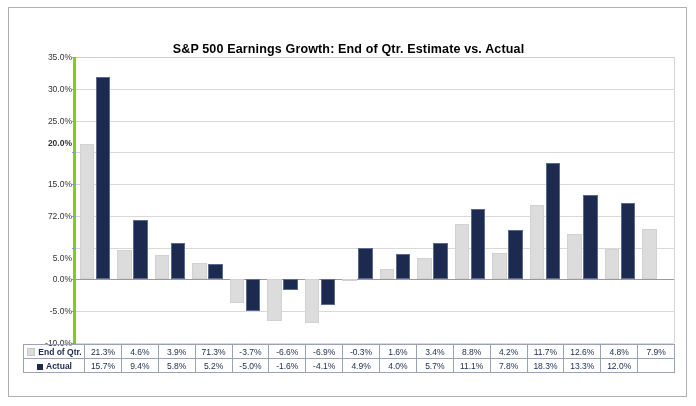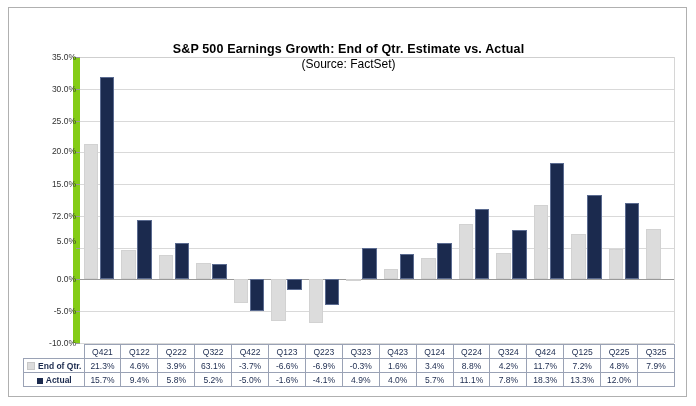--- a/index.html
+++ b/index.html
@@ -47,21 +47,21 @@
     line-height: 15px;
   }
 
   
   #plot-area {
     position: absolute;
     left: 64px;
     top: 49px;
     width: 602px;
     height: 286px;
-    border-left: 7px solid #84cc16;
+    border-left: 3px solid #84cc16;
     border-right: 1px solid #d6d6d6;
     box-sizing: border-box;
   }
   .gridline {
     position: absolute;
     left: 0;
     width: 100%;
     height: 1px;
     background: #d9d9d9;
   }
@@ -160,21 +160,20 @@
   .legend-swatch.est { background: #dcdcdc; border: 1px solid #c8c8c8; }
   .legend-swatch.act { background: #1b2a4e; }
 </style>
 </head>
 <body>
 
 <div id="chart-frame">
 
   <div id="title-block">
     <div id="chart-title">S&amp;P 500 Earnings Growth: End of Qtr. Estimate vs. Actual</div>
-    <div id="chart-subtitle">(Source: FactSet)</div>
   </div>
 
   <div id="plot-area">
     <div id="grid-layer">
         <div class="gridline top" style="top: 0px;"></div>
         <div class="gridline" style="top: 31.7778px;"></div>
         <div class="gridline" style="top: 63.5556px;"></div>
         <div class="gridline" style="top: 95.3333px;"></div>
         <div class="gridline" style="top: 127.111px;"></div>
         <div class="gridline" style="top: 158.889px;"></div>
@@ -183,27 +182,27 @@
         <div class="gridline" style="top: 254.222px;"></div>
         <div class="gridline" style="top: 286px;"></div>
       </div>
     <div id="ytick-layer">
         <div class="ytick" style="top: 0px;">35.0%</div>
         <div class="ytickmark" style="top: 0px;"></div>
         <div class="ytick" style="top: 31.7778px;">30.0%</div>
         <div class="ytickmark" style="top: 31.7778px;"></div>
         <div class="ytick" style="top: 63.5556px;">25.0%</div>
         <div class="ytickmark" style="top: 63.5556px;"></div>
-        <div class="ytick" style="top: 94px;">20.0%</div>
+        <div class="ytick" style="top: 86px; font-weight: bold;">20.0%</div>
         <div class="ytickmark" style="top: 95.3333px;"></div>
         <div class="ytick" style="top: 127.111px;">15.0%</div>
         <div class="ytickmark" style="top: 127.111px;"></div>
         <div class="ytick" style="top: 158.889px;">72.0%</div>
         <div class="ytickmark" style="top: 158.889px;"></div>
-        <div class="ytick" style="top: 184px;">5.0%</div>
+        <div class="ytick" style="top: 201px;">5.0%</div>
         <div class="ytickmark" style="top: 190.667px;"></div>
         <div class="ytick" style="top: 222.444px;">0.0%</div>
         <div class="ytickmark" style="top: 222.444px;"></div>
         <div class="ytick" style="top: 254.222px;">-5.0%</div>
         <div class="ytickmark" style="top: 254.222px;"></div>
         <div class="ytick" style="top: 286px;">-10.0%</div>
         <div class="ytickmark" style="top: 286px;"></div>
       </div>
     <div id="bars-layer">
         <div class="bar-group" style="left: 0px; width: 37.5px;">
@@ -267,55 +266,36 @@
           <div class="bar act" title="Actual Q225: 12%" style="left: 19.5px; width: 14.5px; top: 146.178px; height: 76.2667px;"></div>
         </div>
         <div class="bar-group" style="left: 562.5px; width: 37.5px;">
           <div class="bar est" title="End of Qtr. Q325: 7.9%" style="left: 3.5px; width: 14.5px; top: 172.236px; height: 50.2089px;"></div>
         </div>
       </div>
   </div>
 
   <table id="data-table">
     <tbody id="data-table-body">
-        <tr class="header-row">
-          <td class="corner rowhead"></td>
-          <td class="catcell">Q421</td>
-          <td class="catcell">Q122</td>
-          <td class="catcell">Q222</td>
-          <td class="catcell">Q322</td>
-          <td class="catcell">Q422</td>
-          <td class="catcell">Q123</td>
-          <td class="catcell">Q223</td>
-          <td class="catcell">Q323</td>
-          <td class="catcell">Q423</td>
-          <td class="catcell">Q124</td>
-          <td class="catcell">Q224</td>
-          <td class="catcell">Q324</td>
-          <td class="catcell">Q424</td>
-          <td class="catcell">Q125</td>
-          <td class="catcell">Q225</td>
-          <td class="catcell">Q325</td>
-        </tr>
         <tr>
           <td class="rowhead"><span class="legend-swatch est"></span><span>End of Qtr.</span></td>
           <td>21.3%</td>
           <td>4.6%</td>
           <td>3.9%</td>
-          <td>63.1%</td>
+          <td>71.3%</td>
           <td>-3.7%</td>
           <td>-6.6%</td>
           <td>-6.9%</td>
           <td>-0.3%</td>
           <td>1.6%</td>
           <td>3.4%</td>
           <td>8.8%</td>
           <td>4.2%</td>
           <td>11.7%</td>
-          <td>7.2%</td>
+          <td>12.6%</td>
           <td>4.8%</td>
           <td>7.9%</td>
         </tr>
         <tr>
           <td class="rowhead"><span class="legend-swatch act"></span><span>Actual</span></td>
           <td>15.7%</td>
           <td>9.4%</td>
           <td>5.8%</td>
           <td>5.2%</td>
           <td>-5.0%</td>

